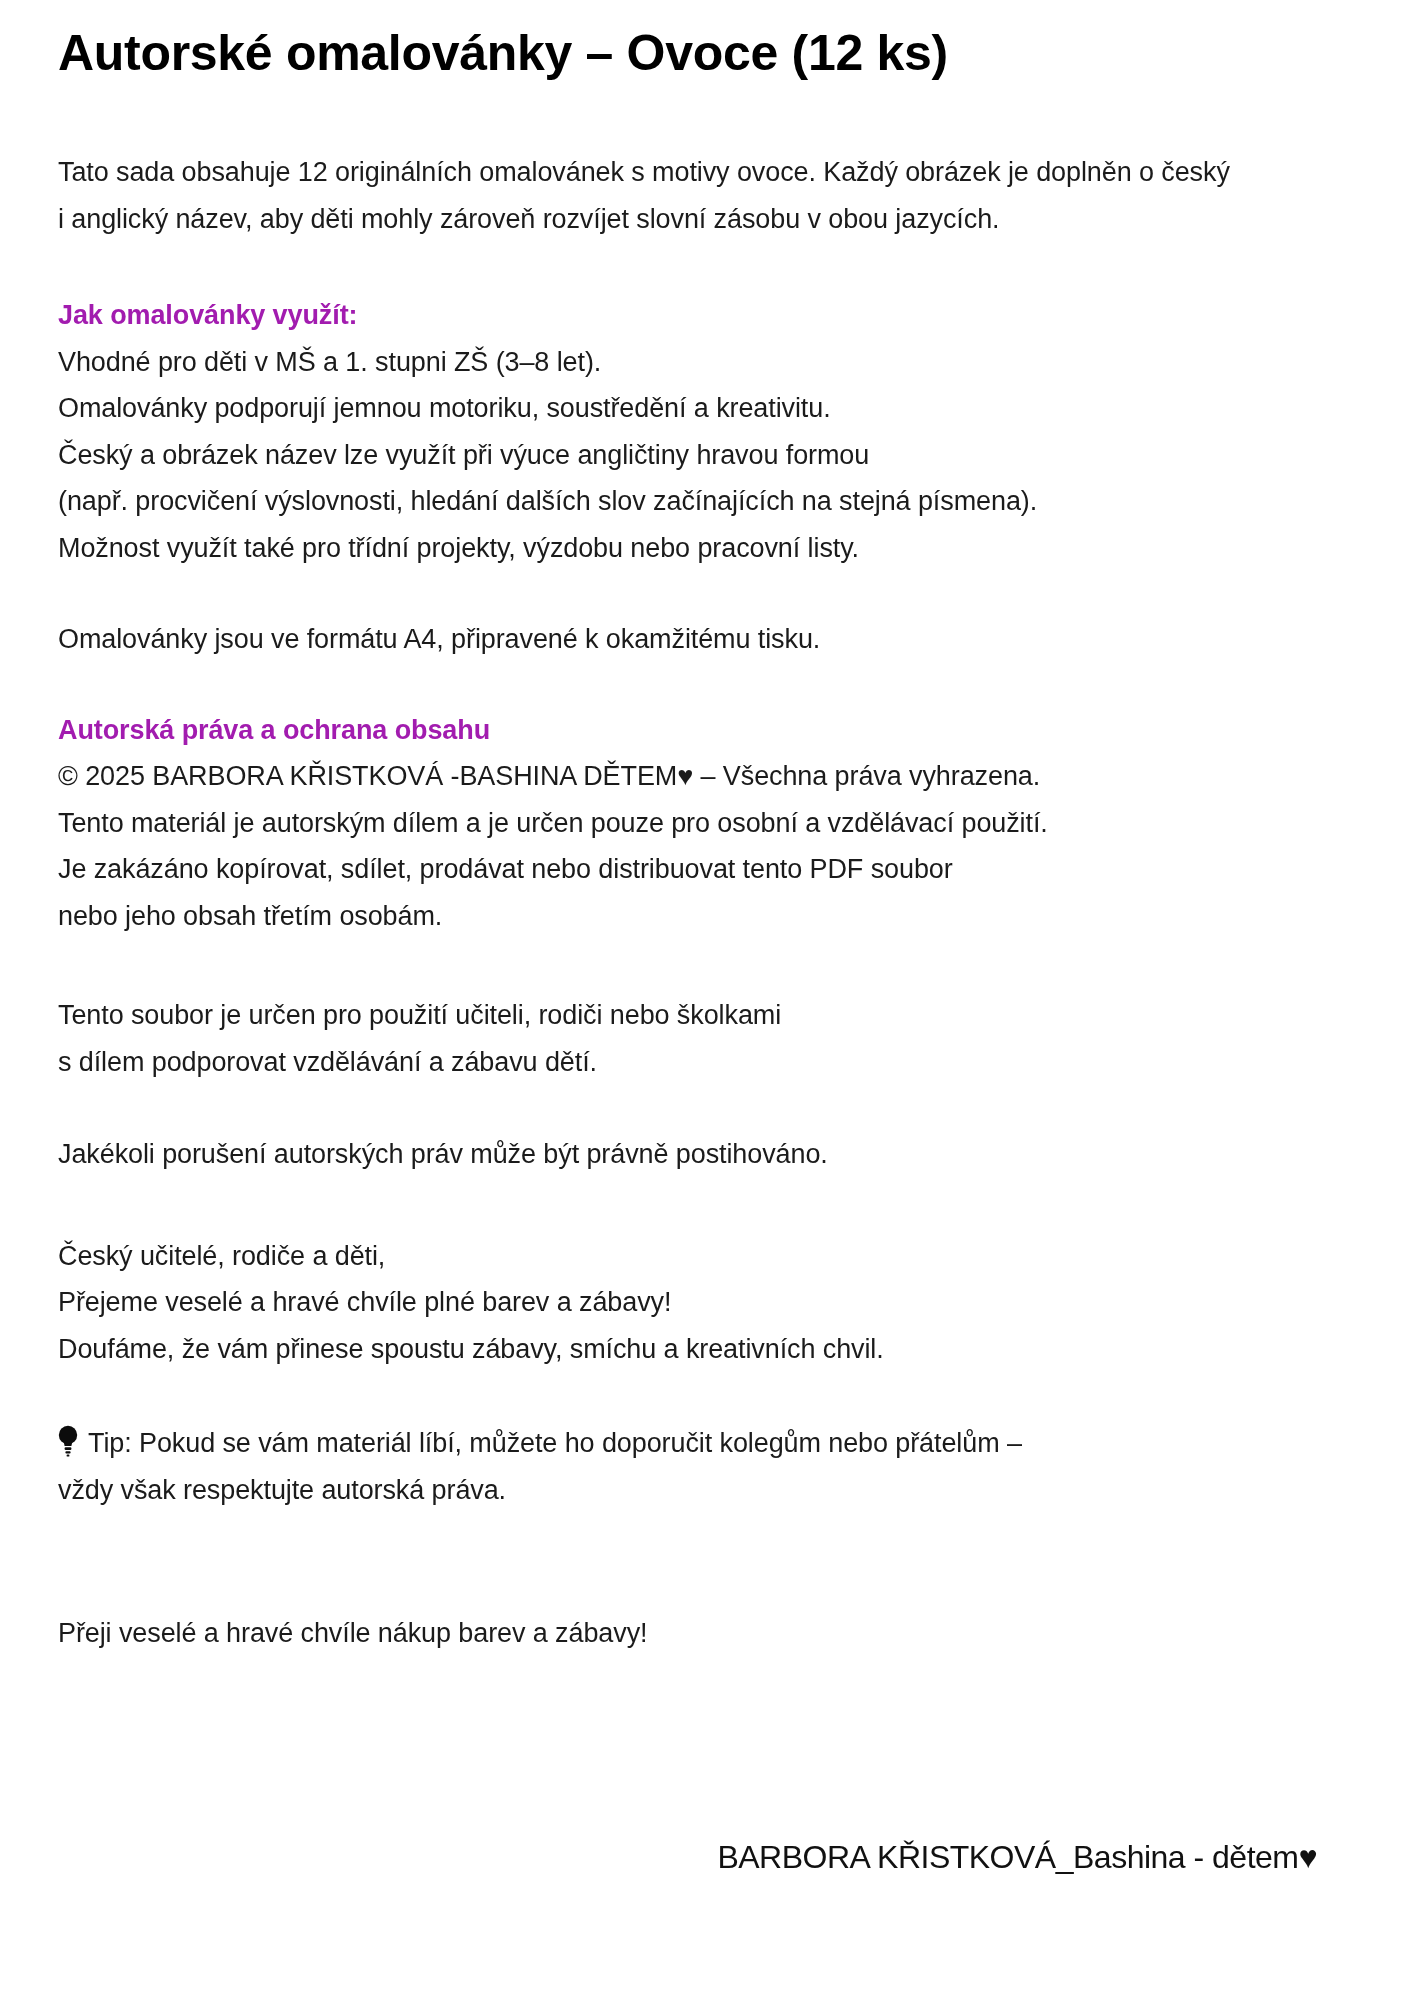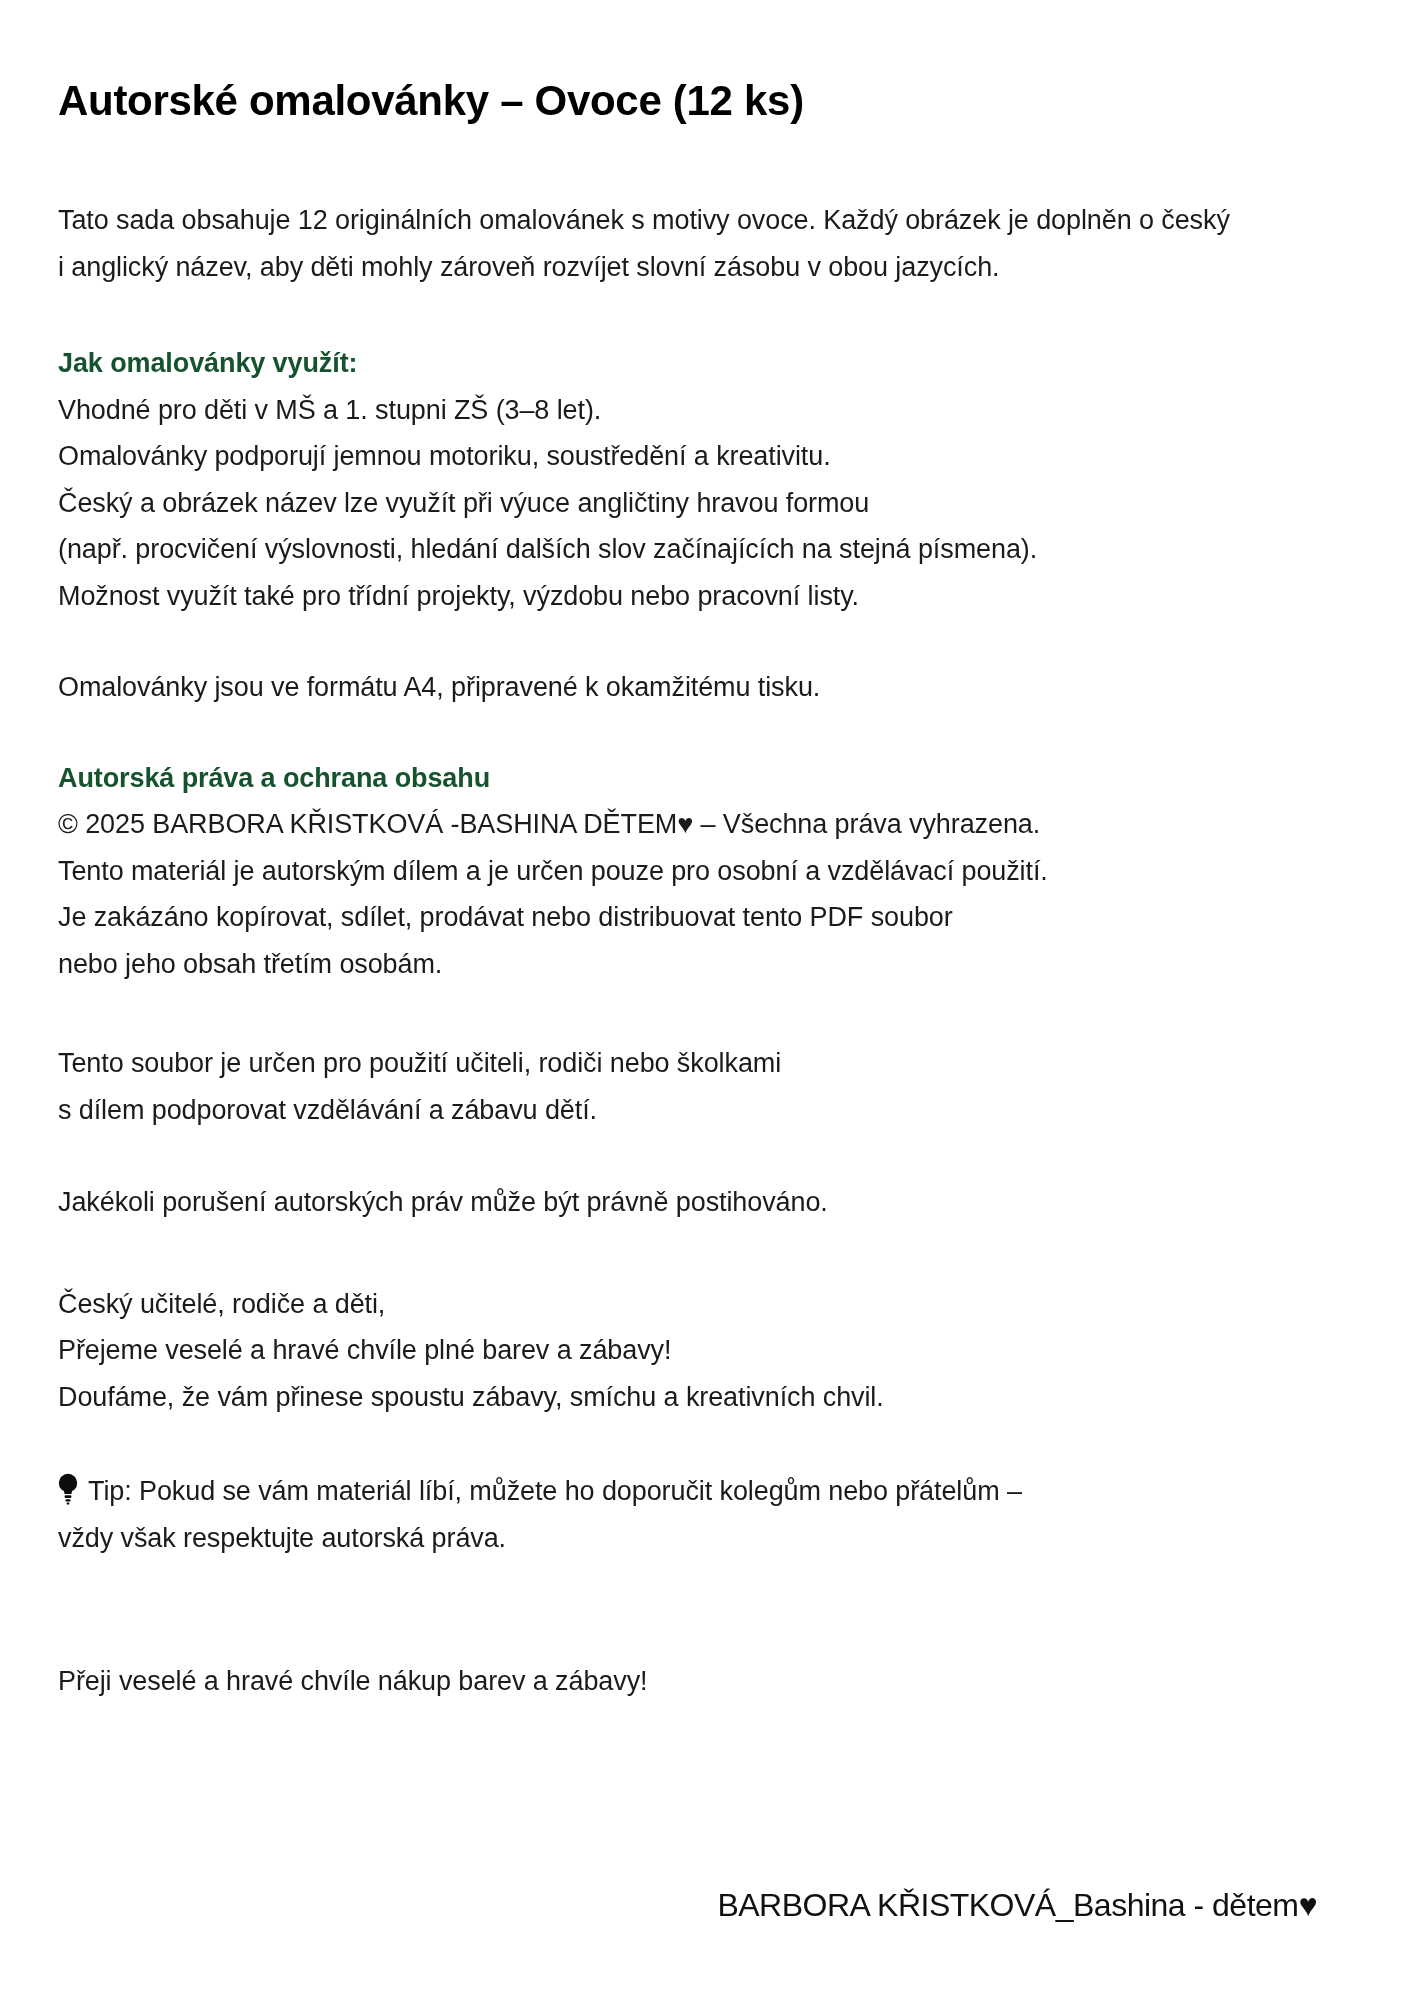--- a/index.html
+++ b/index.html
@@ -11,39 +11,39 @@
     color: #1b1b1b;
   }
   .page {
     position: relative;
     width: 1414px;
     height: 2000px;
     overflow: hidden;
     box-sizing: border-box;
   }
   .title {
-    margin: 76px 58px 0 58px;
-    font-size: 42px;
+    margin: 28px 58px 0 58px;
+    font-size: 50px;
     line-height: 50px;
     font-weight: 700;
     color: #000000;
     letter-spacing: -0.3px;
     white-space: nowrap;
   }
   .para {
     margin: 0 40px 0 58px;
     font-size: 27px;
     line-height: 46.5px;
     letter-spacing: -0.1px;
   }
   .line {
     display: block;
     white-space: nowrap;
   }
-  .bold { font-weight: 700; color: #14532d; }
+  .bold { font-weight: 700; color: #a21caf; }
   #intro     { margin-top: 71px; }
   #usage     { margin-top: 50px; }
   #format    { margin-top: 45px; }
   #copyright { margin-top: 44px; }
   #purpose   { margin-top: 53px; }
   #warning   { margin-top: 46px; }
   #thanks    { margin-top: 55px; }
   #tip       { margin-top: 48px; }
   #closing   { margin-top: 97px; }
   .footer {

